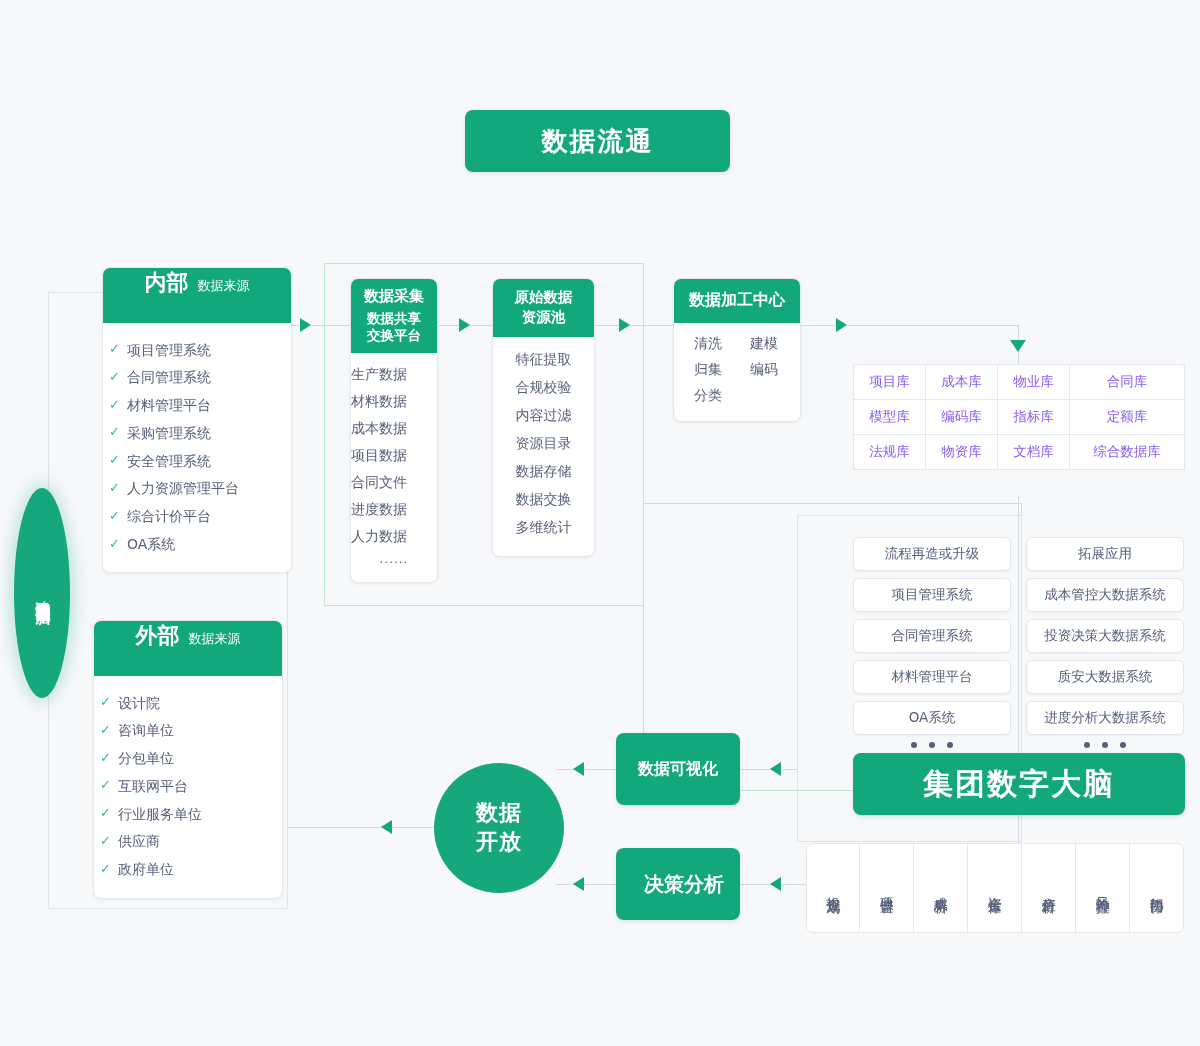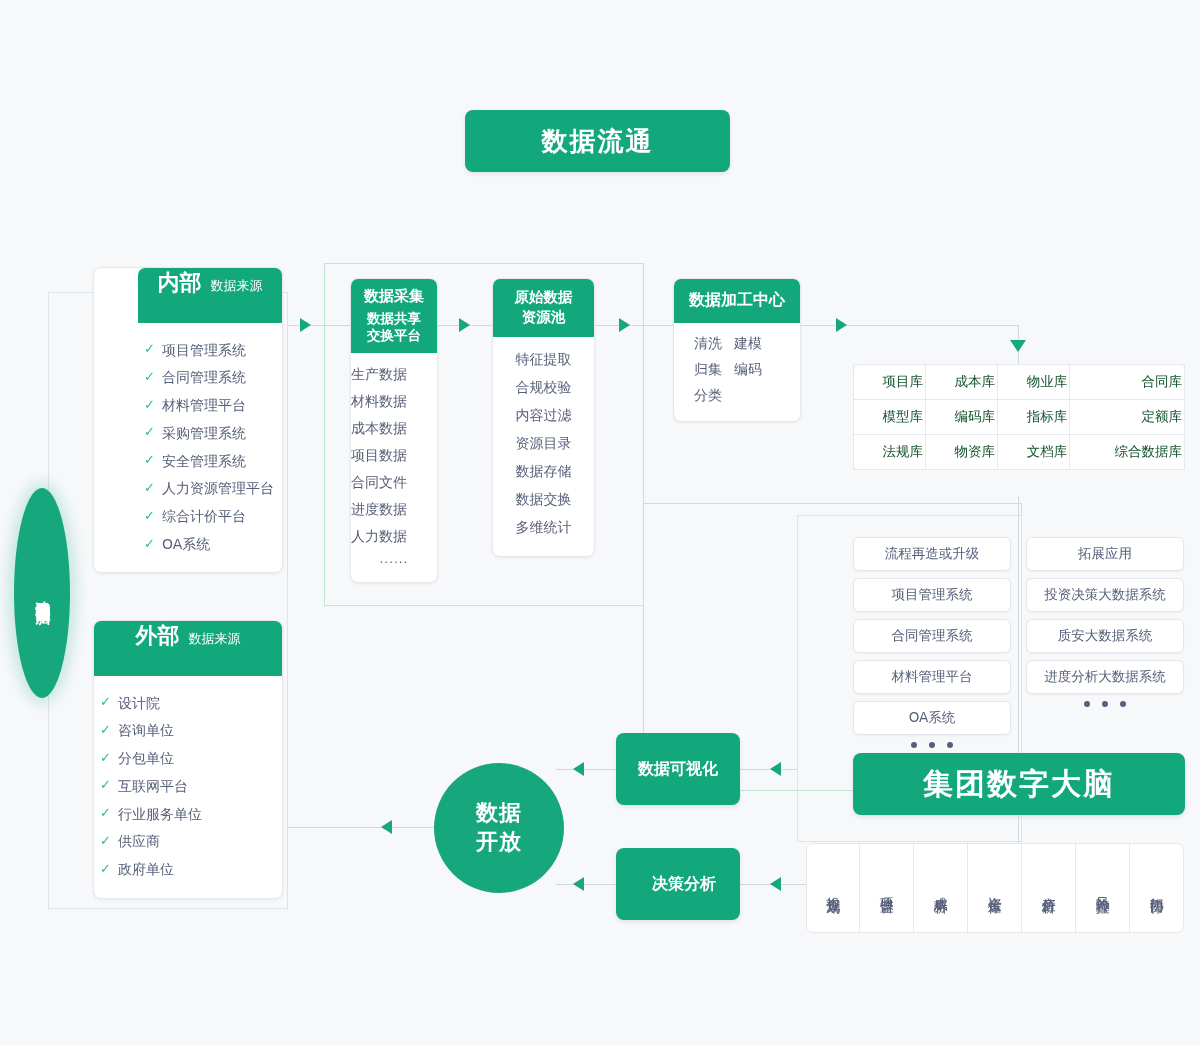--- a/index.html
+++ b/index.html
@@ -54,21 +54,21 @@
     display:flex; align-items:center; justify-content:center;
   }
   #brain-ellipse .vtext {
     writing-mode:vertical-rl; text-orientation:upright;
     color:#fff; font-size:15px; font-weight:bold; letter-spacing:1px;
     line-height:1.05;
   }
 
   
   .src-card { width:190px; }
-  #src-internal { left:93px; top:267px;padding-left:44px; }
+  #src-internal { left:102px; top:267px; }
   #src-external { left:93px; top:620px; }
   .src-card .card-hd {
     height:55px; display:flex; align-items:baseline;
     justify-content:center; gap:9px;
   }
   .src-card .hd-main { font-size:22px; font-weight:bold; }
   .src-card .hd-sub  { font-size:13px; font-weight:normal; }
   .src-list { padding:13px 0 14px 0; }
   .src-list li {
     list-style:none; font-size:14px; color:#57607a;
@@ -89,30 +89,30 @@
 
   #col-pool { left:492px; top:278px; width:103px; }
   #col-pool .card-hd { padding:9px 16px 10px; font-size:14.5px; line-height:1.35; }
   #col-pool ul { padding:9px 0 14px; }
   #col-pool li { list-style:none; font-size:14px; text-align:center; padding:5px 0; color:#586079; }
 
   #col-process { left:673px; top:278px; width:128px; }
   #col-process .card-hd { padding:11px 12px 12px; font-size:16px; }
   #col-process .proc-grid {
     padding:12px 14px 16px 20px;
-    display:grid; grid-template-columns:auto auto; gap:8px 12px;
+    display:grid; grid-template-columns:auto auto; gap:8px 28px;
     font-size:14px; color:#586079; justify-content:start;
   }
 
   
   #db-grid { left:853px; top:364px; width:332px; }
   #db-grid table { border-collapse:collapse; width:100%; }
   #db-grid td {
-    border:1px solid #e6e8ec; font-size:13.5px; color:#14532d;
-    text-align:right; padding:8px 2px; background:#fff;
+    border:1px solid #e6e8ec; font-size:13.5px; color:#8b5cf6;
+    text-align:center; padding:8px 2px; background:#fff;
   }
   #db-grid tr:first-child td:first-child { border-top-left-radius:7px; }
   #db-grid tr:first-child td:last-child  { border-top-right-radius:7px; }
   #db-grid tr:last-child  td:first-child { border-bottom-left-radius:7px; }
   #db-grid tr:last-child  td:last-child  { border-bottom-right-radius:7px; }
 
   
   #apps-left  { left:853px; top:537px; width:158px; }
   #apps-right { left:1026px; top:537px; width:158px; }
   .app-pill {
@@ -142,21 +142,21 @@
   }
 
   
   #open-circle {
     left:434px; top:763px; width:130px; height:130px; border-radius:50%;
     background:#17a77d; color:#fff; display:flex; align-items:center;
     justify-content:center; text-align:center; font-size:22px;
     font-weight:bold; line-height:1.3; letter-spacing:1px;
   }
   #box-visual  { left:616px; top:733px; width:124px; height:72px; font-size:16px;text-align:right; }
-  #box-decide  { left:616px; top:848px; width:124px; height:72px; font-size:16px;padding-left:12px; }
+  #box-decide  { left:616px; top:848px; width:124px; height:72px; font-size:20px;padding-left:12px; }
 
   
   .ln { background:#d3d7de; position:absolute; }
   .ln-h { height:1px; }
   .ln-v { width:1px; }
   .arw { position:absolute; width:0; height:0; }
   .arw-r { border-top:7px solid transparent; border-bottom:7px solid transparent; border-left:11px solid #17a77d; }
   .arw-l { border-top:7px solid transparent; border-bottom:7px solid transparent; border-right:11px solid #17a77d; }
   .arw-d { border-left:8px solid transparent; border-right:8px solid transparent; border-top:12px solid #17a77d; }
 </style>
@@ -317,20 +317,21 @@
     </div>
   <div class="dots-row">
       <i></i>
       <i></i>
       <i></i>
     </div>
 </div>
 <div class="abs" id="apps-right">
   <div>
       <div class="app-pill">拓展应用</div>
+      <div class="app-pill">成本管控大数据系统</div>
       <div class="app-pill">投资决策大数据系统</div>
       <div class="app-pill">质安大数据系统</div>
       <div class="app-pill">进度分析大数据系统</div>
     </div>
   <div class="dots-row">
       <i></i>
       <i></i>
       <i></i>
     </div>
 </div>

